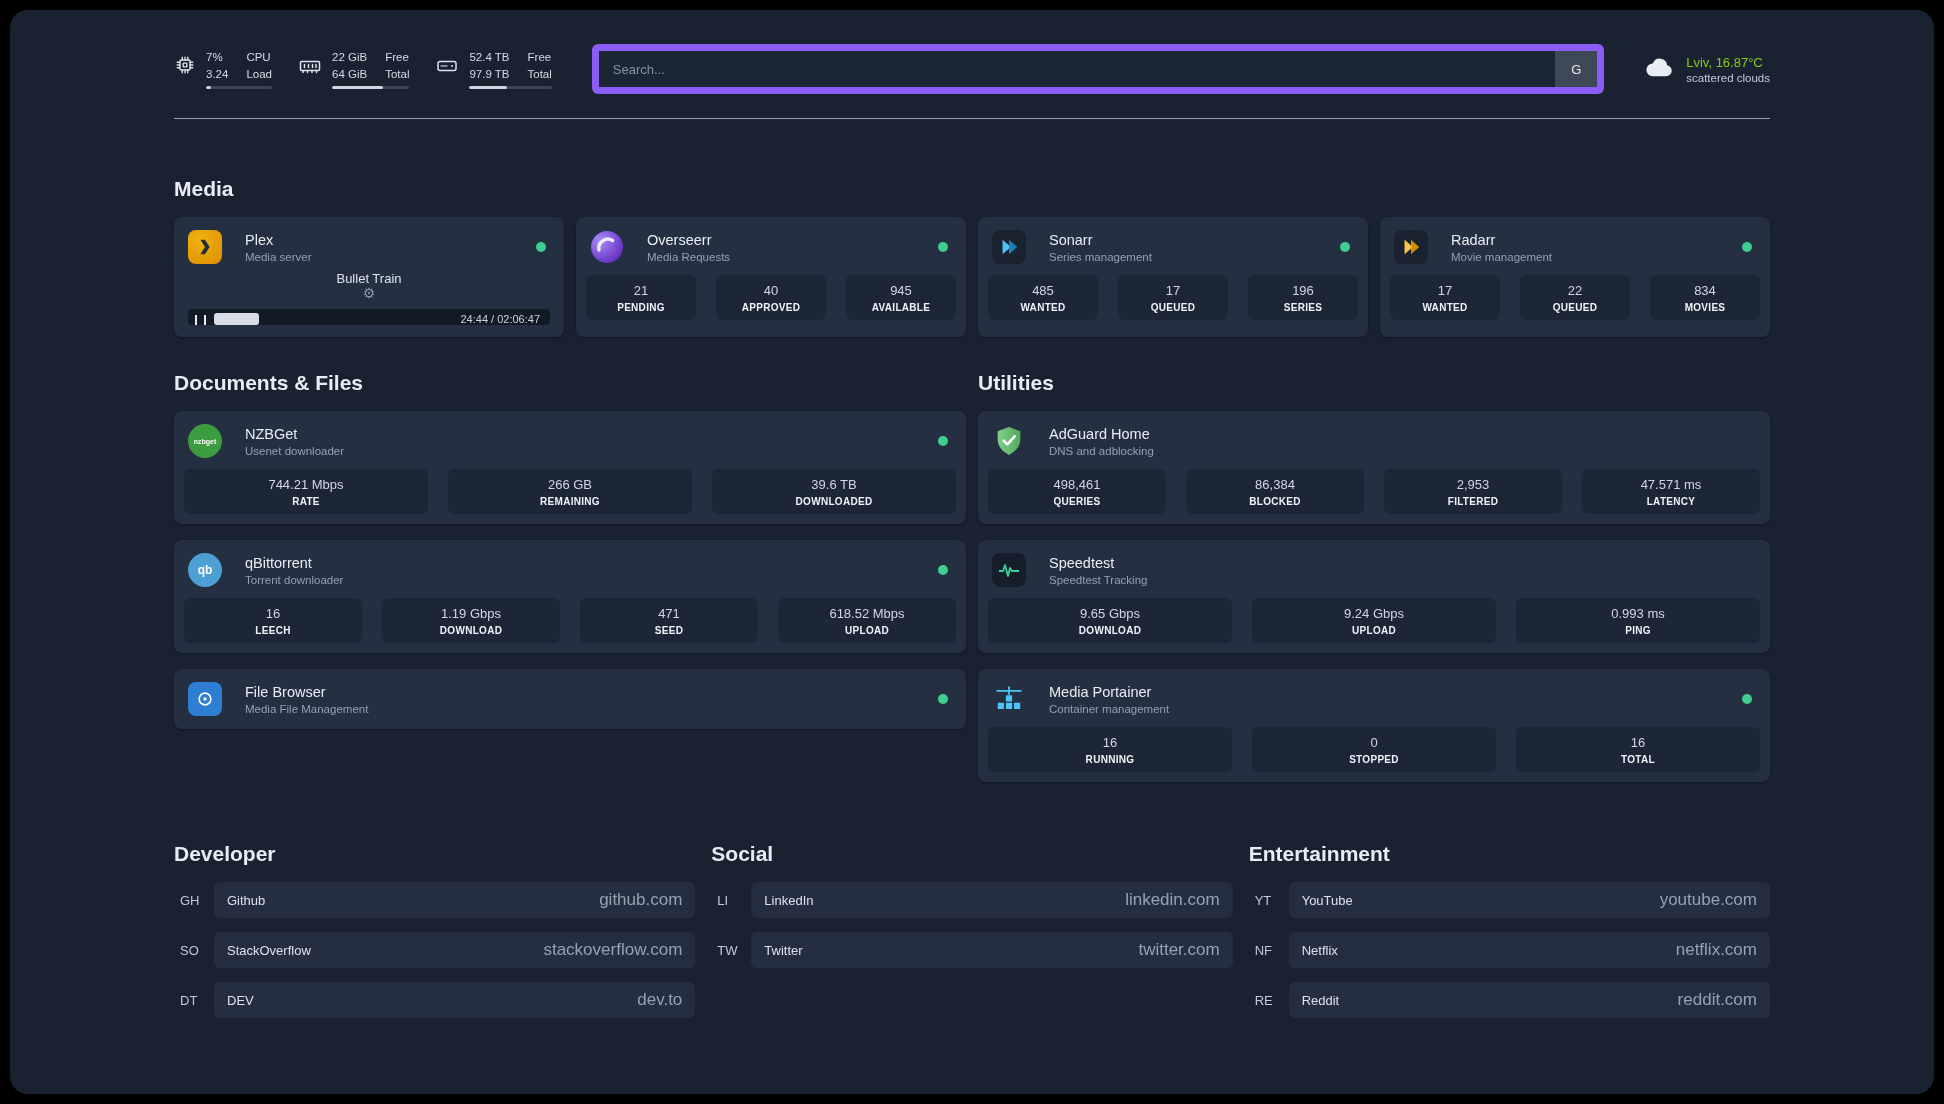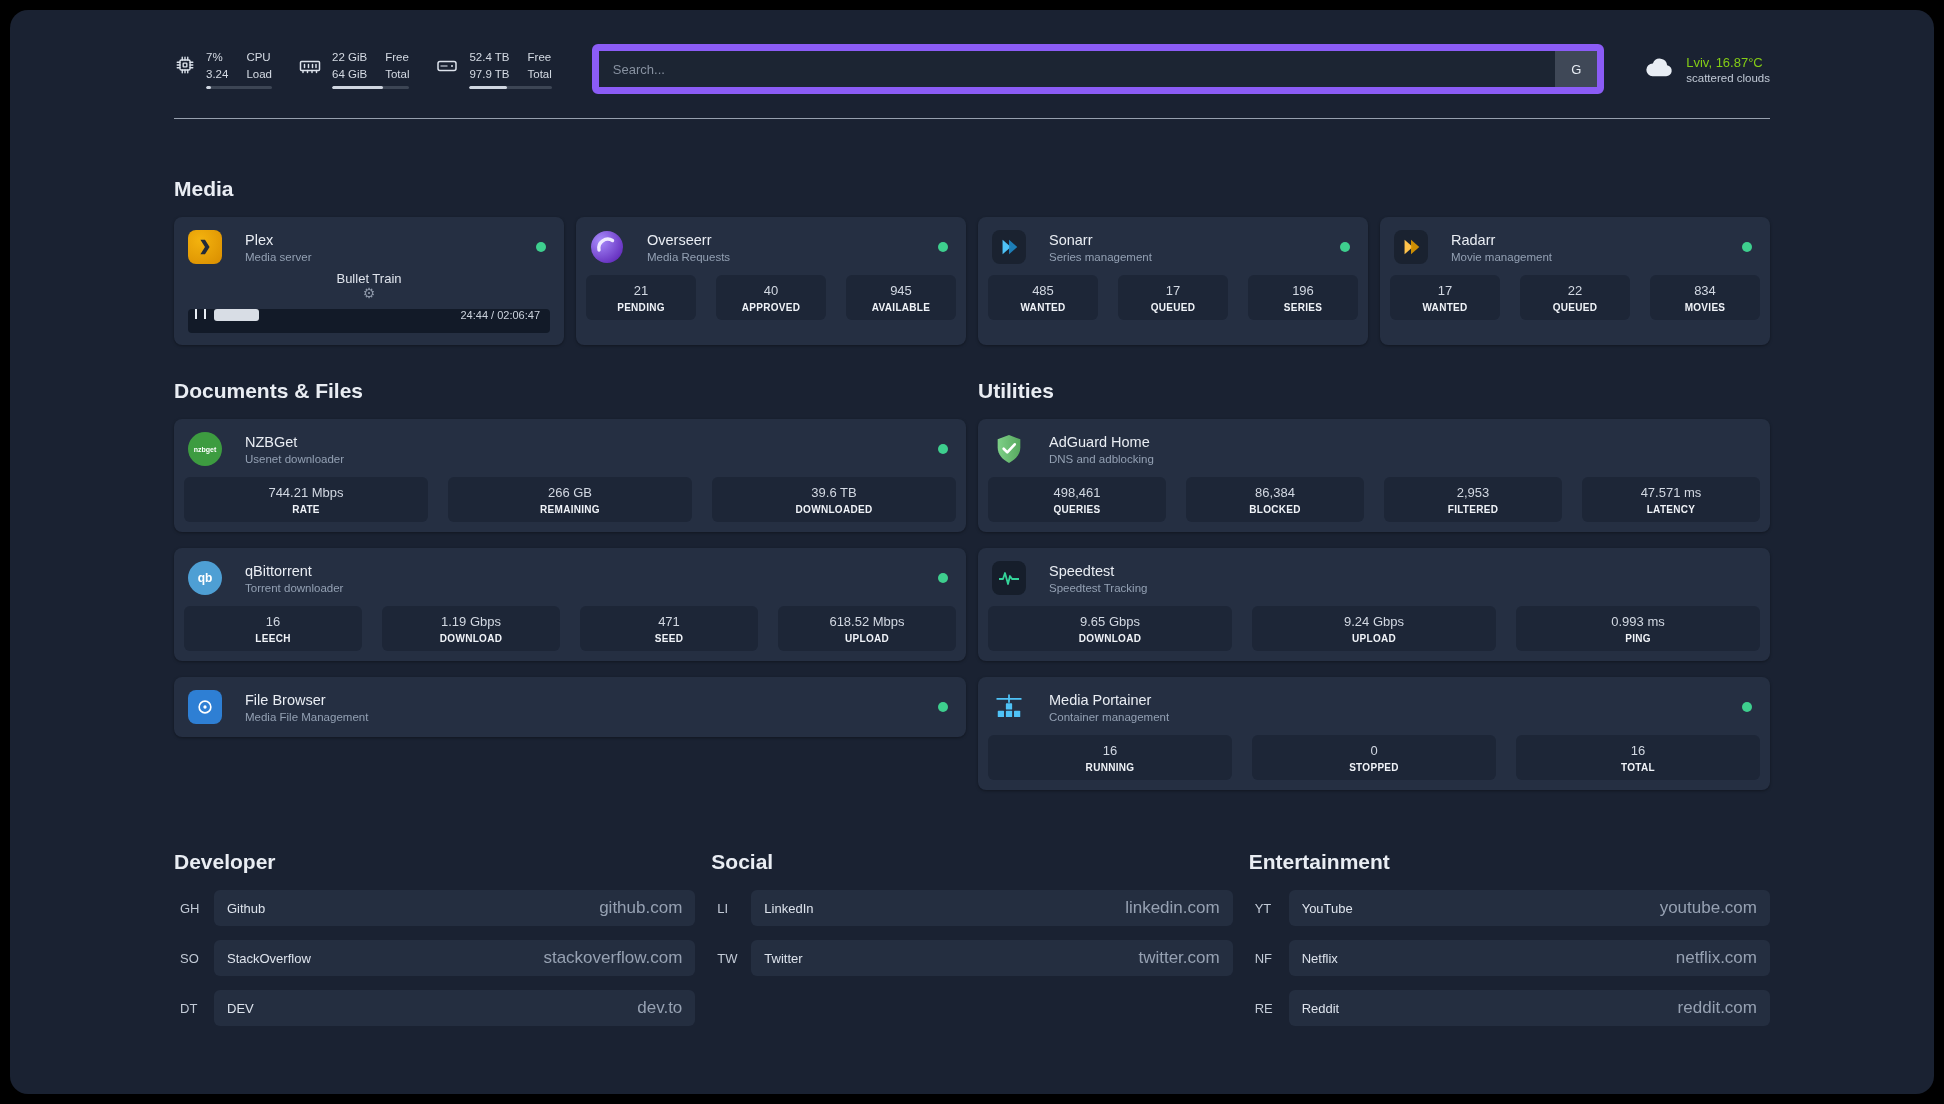--- a/index.html
+++ b/index.html
@@ -60,22 +60,22 @@
   .nzbget{background:#3d9c40;color:#fff;font-size:7px;font-weight:700;}
   .qb{background:#4e9fd4;color:#fff;font-size:12px;font-weight:700;}
   .filebrowser{background:#2e7fd4;}
   .speedtile{background:#161e2b;}
 
   
   .player{margin:4px 4px 2px;}
   .player-top{display:flex;align-items:center;justify-content:space-between;padding:0 2px;flex-direction:column;}
   .player-title{font-size:13px;color:#dfe4ec;}
   .gear{font-size:14px;color:#8d97a8;cursor:pointer;line-height:1;}
-  .player-bar{display:flex;align-items:flex-start;gap:8px;background:#121a28;border-radius:4px;
-              height:24px;padding:0 10px 0 7px;margin-top:9px;}
+  .player-bar{display:flex;align-items:flex-end;gap:8px;background:#121a28;border-radius:4px;
+              height:16px;padding:0 10px 0 7px;margin-top:9px;}
   .pause-btn{background:transparent;border:0;padding:0;display:flex;align-items:center;cursor:pointer;}
   .pause-glyph{display:inline-block;width:7px;height:10px;border-left:2.5px solid #e8edf4;
                border-right:2.5px solid #e8edf4;}
   .ptrack{flex:1;height:12px;border-radius:3px;}
   .pfill{height:12px;border-radius:3px;background:#d8dde5;width:0;}
   .ptime{font-size:11px;color:#ccd3dd;flex:none;}
 
   
   .bm-grid{display:grid;grid-template-columns:repeat(3,1fr);gap:16px;margin-top:60px;}
   .bm-list{display:flex;flex-direction:column;gap:14px;}

